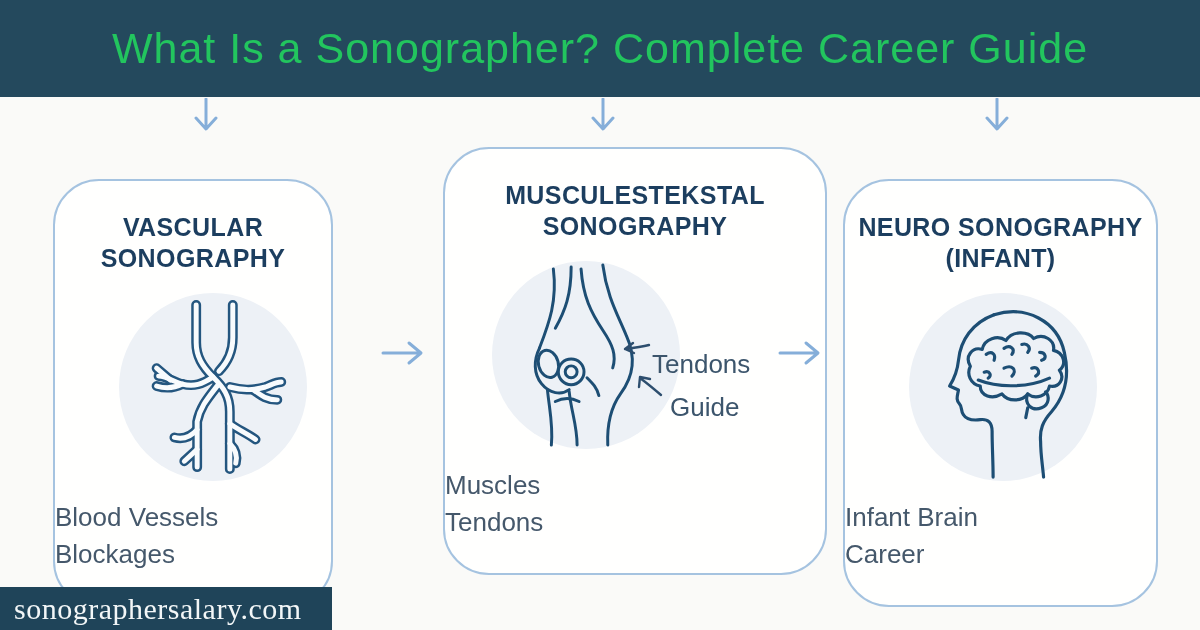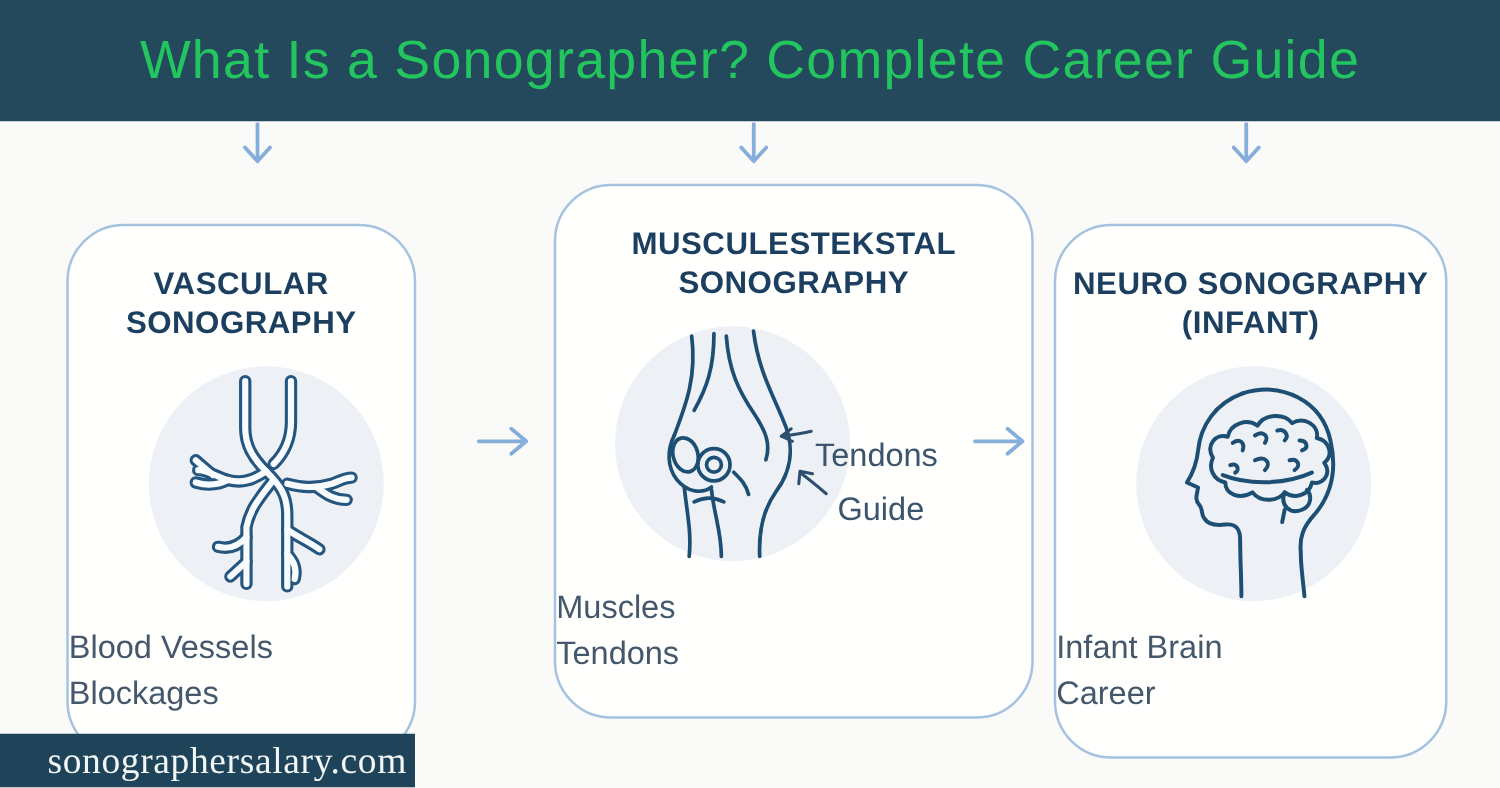--- a/index.html
+++ b/index.html
@@ -43,21 +43,21 @@
   #tendons-arrow{left:176px;top:191px;width:30px;height:16px;}
   #joints-arrow{left:190px;top:224px;width:28px;height:24px;}
 
   .right-arrow{position:absolute;top:339px;width:44px;height:28px;}
   #rarr-0{left:381px;} #rarr-1{left:778px;}
   .right-arrow svg,.annot-arrow svg{display:block;width:100%;height:100%;}
 
   .footer-badge{position:absolute;left:0;top:587px;width:332px;height:43px;background:var(--footer-bg);
                 display:flex;align-items:center;}
   .footer-badge span{color:var(--footer-text);font-family:"Liberation Serif",serif;font-size:30px;
-                     padding-left:38px;letter-spacing:.5px;}
+                     padding-left:14px;letter-spacing:.5px;}
 
   .stroke-art{fill:none;stroke:var(--line-art);stroke-width:3;stroke-linecap:round;stroke-linejoin:round;}
   .vessel-out{fill:none;stroke:var(--vessel-color);stroke-width:10;stroke-linecap:round;stroke-linejoin:round;}
   .vessel-in{fill:none;stroke:#f8fbfd;stroke-width:5;stroke-linecap:round;stroke-linejoin:round;}
   .blue-arrow{fill:none;stroke:var(--arrow-color);stroke-width:3;stroke-linecap:round;stroke-linejoin:round;}
   .annot-stroke{fill:none;stroke:#2d4e6e;stroke-width:2.4;stroke-linecap:round;stroke-linejoin:round;}
 </style>
 </head>
 <body>
 

